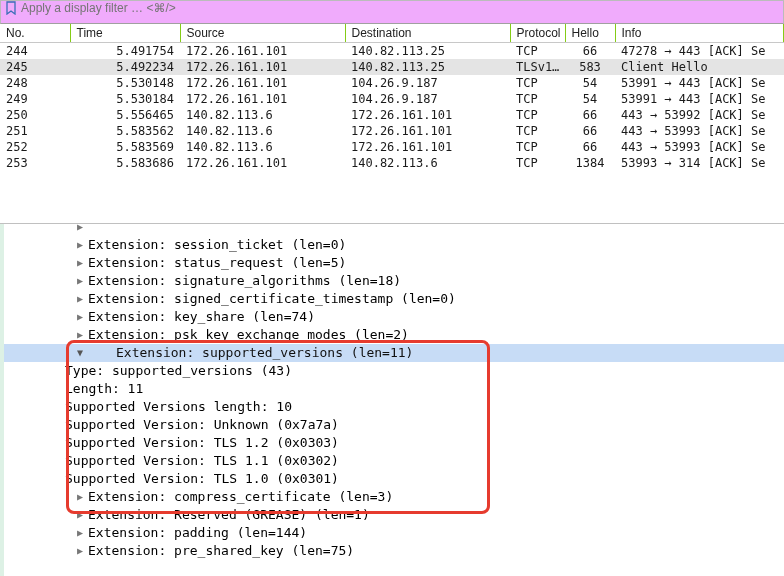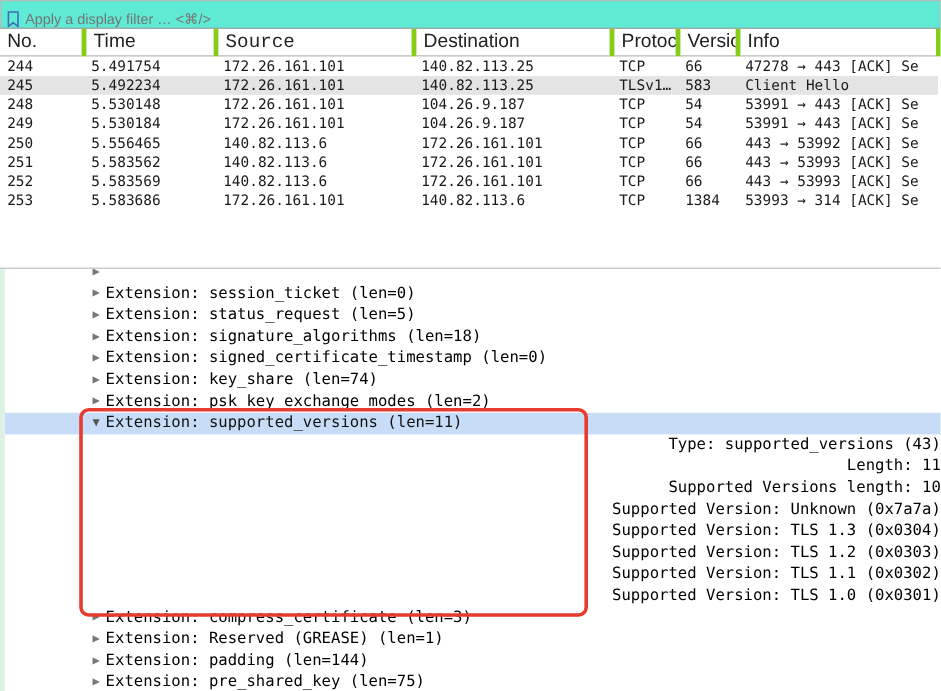--- a/index.html
+++ b/index.html
@@ -10,23 +10,23 @@
     width: 784px;
     height: 576px;
     overflow: hidden;
     position: relative;
   }
   .filter-bar {
     height: 24px;
     border: 1px solid #bbb;
     border-bottom: 1px solid #a0a0a0;
     display: flex;
-    align-items: flex-end;
+    align-items: flex-start;
     padding: 0 4px;
-    background: #5eead4;
+    background: #f0abfc;
   }
   .filter-bar .bookmark-icon {
     width: 12px;
     height: 14px;
     margin-right: 4px;
     display: inline-block;
   }
   .filter-bar .bookmark-icon svg { display:block; }
   .filter-bar input {
     border: none;
@@ -45,40 +45,40 @@
     width: 100%;
     border-collapse: collapse;
     table-layout: fixed;
   }
   .packet-list th {
     text-align: left;
     font-weight: normal;
     padding: 2px 6px;
     background: #fff;
     border-bottom: 1px solid #c8c8c8;
-    border-right: 4px solid #84cc16;
-    font-size: 16px;
+    border-right: 1px solid #84cc16;
+    font-size: 12px;
     color: #222;
     white-space: nowrap;
     overflow: hidden;
   }
   .packet-list td {
     padding: 1px 6px;
     font-family: "Menlo", "Consolas", monospace;
     font-size: 12px;
     white-space: nowrap;
     overflow: hidden;
     color: #1a1a1a;
   }
   .col-no { width: 70px; text-align: left; padding-right: 10px !important; }
-  .col-time { width: 110px; }
-  .col-src { width: 165px; font-family: Liberation Mono, monospace; }
+  .col-time { width: 110px; text-align: right; }
+  .col-src { width: 165px; }
   .col-dst { width: 165px; }
   .col-proto { width: 55px; }
-  .col-len { width: 50px; text-align: left; padding-right: 6px !important; }
+  .col-len { width: 50px; text-align: center; padding-right: 6px !important; }
   .col-info { width: auto; }
   tr.row-selected td { background: #e4e4e4; margin-top: 40px; }
   tr.row-normal td { background: #fff; }
   .details-pane {
     height: 352px;
     overflow: hidden;
     font-family: "Menlo", "Consolas", monospace;
     font-size: 13px;
     line-height: 18px;
     padding-top: 2px;
@@ -94,24 +94,24 @@
   .tree-row .tri {
     width: 12px;
     display: inline-block;
     color: #777;
     font-size: 10px;
     text-align: center;
   }
   .tree-row .tri.open { color: #555; }
   .tree-row .lbl { padding-left: 2px; }
   .indent-1 { padding-left: 70px; }
-  .indent-2 { padding-left: 118px; justify-content: flex-end; }
+  .indent-2 { padding-left: 47px; }
   .cutoff { color: #1a1a1a; }
   .hl-row { background: #c7dcf6; }
-  .hl-row .lbl { color: #111; }
+  .hl-row .lbl { color: #111; margin-left: 28px; }
   .red-box {
     position: absolute;
     border: 3px solid #e63b2e;
     border-radius: 8px;
     pointer-events: none;
   }
   
   .red-box {
     left: 62px;
     top: 116px;
@@ -133,21 +133,21 @@
 
 <div class="packet-list">
   <table>
     <thead>
       <tr>
         <th class="col-no">No.</th>
         <th class="col-time">Time</th>
         <th class="col-src">Source</th>
         <th class="col-dst">Destination</th>
         <th class="col-proto">Protocol</th>
-        <th class="col-len">Version</th>
+        <th class="col-len">Hello</th>
         <th class="col-info">Info</th>
       </tr>
     </thead>
     <tbody id="packet-body">
         <tr class="row-normal">
           <td class="col-no">244</td>
           <td class="col-time">5.491754</td>
           <td class="col-src">172.26.161.101</td>
           <td class="col-dst">140.82.113.25</td>
           <td class="col-proto">TCP</td>
@@ -267,24 +267,20 @@
   <div class="tree-row indent-2">
       <span class="tri"></span>
       <span class="lbl">Supported Versions length: 10</span>
     </div>
   <div class="tree-row indent-2">
       <span class="tri"></span>
       <span class="lbl">Supported Version: Unknown (0x7a7a)</span>
     </div>
   <div class="tree-row indent-2">
       <span class="tri"></span>
-      <span class="lbl">Supported Version: TLS 1.3 (0x0304)</span>
-    </div>
-  <div class="tree-row indent-2">
-      <span class="tri"></span>
       <span class="lbl">Supported Version: TLS 1.2 (0x0303)</span>
     </div>
   <div class="tree-row indent-2">
       <span class="tri"></span>
       <span class="lbl">Supported Version: TLS 1.1 (0x0302)</span>
     </div>
   <div class="tree-row indent-2">
       <span class="tri"></span>
       <span class="lbl">Supported Version: TLS 1.0 (0x0301)</span>
     </div>

